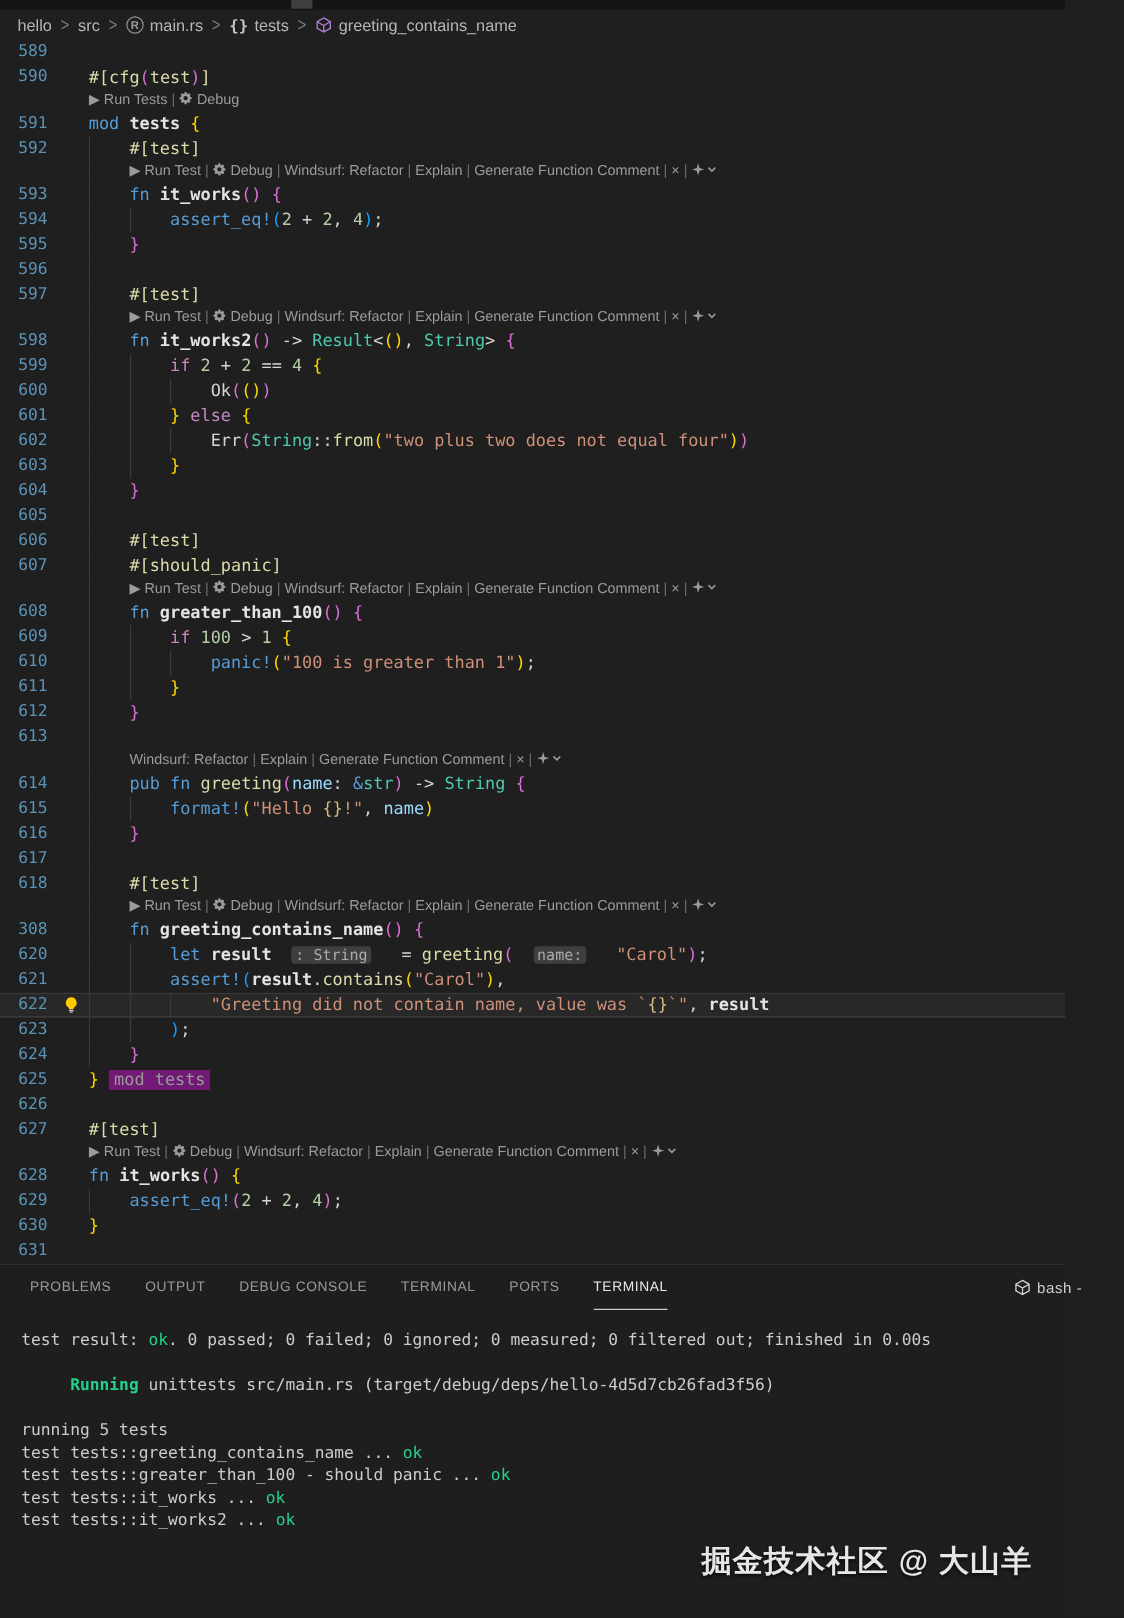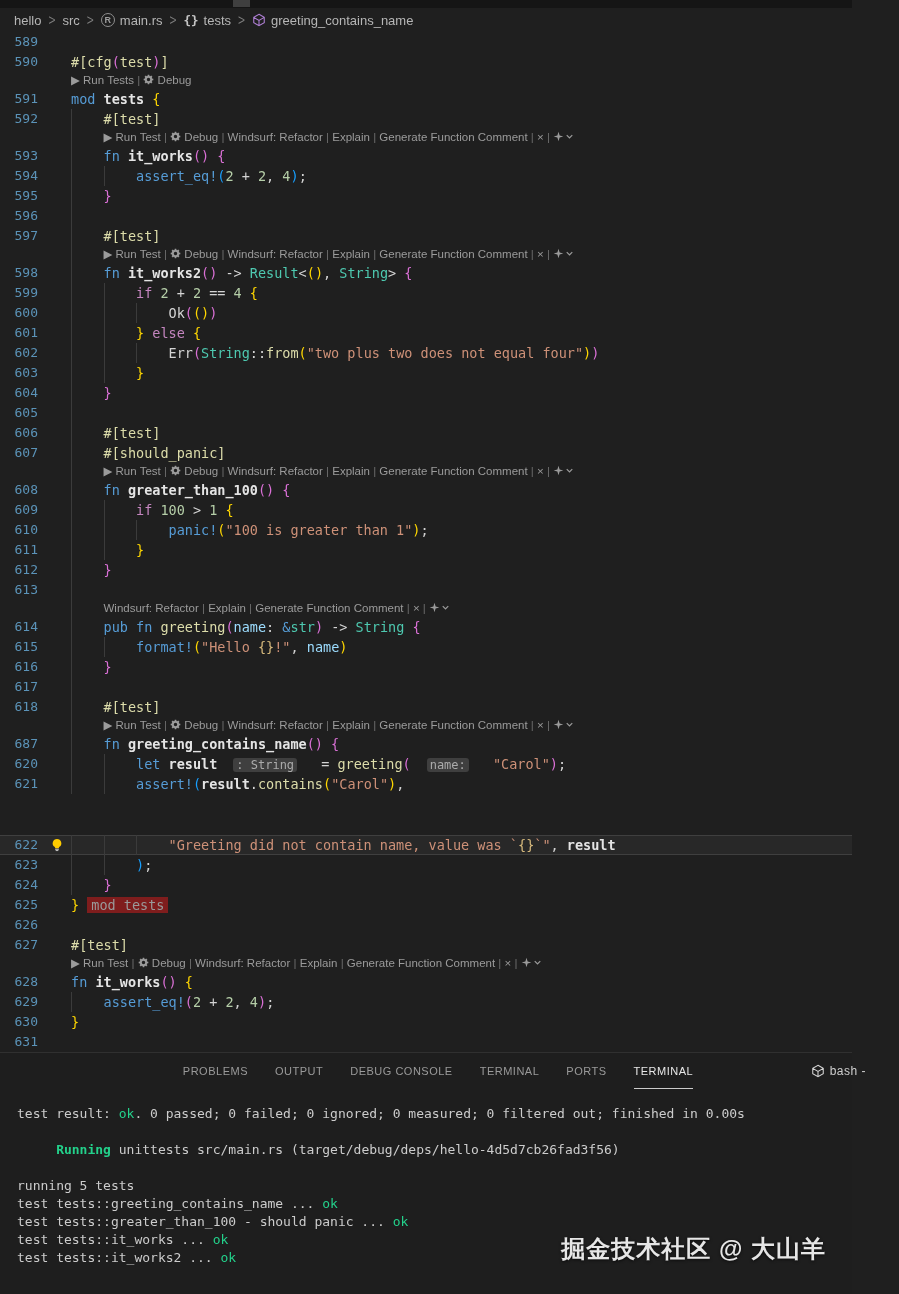--- a/index.html
+++ b/index.html
@@ -23,41 +23,41 @@
   .cube-ic{width:14px;height:14px;color:#b180d7;}
   .ic{display:inline-block;vertical-align:-1px;}
 
   
   .editor{font-family:"DejaVu Sans Mono",monospace;font-size:13.5px;color:#d4d4d4;
           background:#1f1f1f;--iw:32.5px;}
   .row{display:flex;height:20px;line-height:20px;white-space:pre;}
   .row.lens{height:17px;line-height:16px;font-family:"Liberation Sans",sans-serif;
             font-size:11.5px;color:#9b9b9b;}
   .row.cur{background:rgba(255,255,255,0.045);
-           box-shadow:inset 0 1px 0 #3f3f3f, inset 0 -1px 0 #3f3f3f;margin-top:41px;}
+           box-shadow:inset 0 1px 0 #3f3f3f, inset 0 -1px 0 #3f3f3f;}
   .gut{flex:0 0 38px;text-align:right;color:#5b93b8;font-size:13px;user-select:none;cursor:pointer;}
   .marg{flex:0 0 33px;position:relative;}
   .marg svg{position:absolute;left:12px;top:3px;width:14px;height:14px;}
   .ct{flex:1;overflow:hidden;}
   .g0{display:inline-block;width:var(--iw);height:100%;border-left:1px solid #3b3b3b;
       box-sizing:border-box;vertical-align:top;}
   .kw{color:#569cd6}.ctrl{color:#c586c0}.fnc{color:#dcdcaa}.typ{color:#4ec9b0}
   .str{color:#ce9178}.num{color:#b5cea8}.mac{color:#569cd6}.attr{color:#dcdcaa}
   .p1{color:#ffd700}.p2{color:#da70d6}.p3{color:#179fff}
   .b{color:#e4e4e4;font-weight:600}.par{color:#9cdcfe}.fmt{color:#d7ba7d}
   .inl{background:#3f3f3f;color:#ababab;border-radius:3px;padding:0 3px;margin:0 16px;font-size:12px;}
-  .hint{background:#7f1d1d;color:#9a9a9a;padding:0 4px;}
+  .hint{background:#701a75;color:#9a9a9a;padding:0 4px;}
   .lens-link{cursor:pointer;}
   .lens-sep{color:#6d6d6d;}
   .lens .ic{width:11px;height:11px;color:#9b9b9b;}
 
   
   .panel{border-top:1px solid #303030;background:#1e1e1e;height:282px;box-sizing:border-box;}
   .tabs{display:flex;align-items:stretch;height:36px;padding:0 0 0 24px;gap:27px;
-        font-size:11px;letter-spacing:.5px;color:#9a9a9a;position:relative;justify-content:center;}
+        font-size:11px;letter-spacing:.5px;color:#9a9a9a;position:relative;}
   .tab{display:flex;align-items:center;border-bottom:1px solid transparent;
        box-sizing:border-box;cursor:pointer;white-space:nowrap;}
   .tab.active{color:#e7e7e7;border-bottom-color:#cccccc;}
   .shell{position:absolute;right:-14px;top:0;height:36px;display:flex;align-items:center;
          gap:5px;color:#cfcfcf;font-size:12px;cursor:pointer;}
   .shell .ic{width:14px;height:14px;color:#d6d6d6;}
   .term{padding:16px 0 0 17px;font-family:"DejaVu Sans Mono",monospace;font-size:13px;
         color:#cccccc;line-height:18px;}
   .term div{white-space:pre;height:18px;}
   .g{color:#23d18b}.gb{color:#23d18b;font-weight:700}
@@ -183,21 +183,21 @@
       <div class="row"><div class="gut">616</div><div class="marg"></div><div class="ct"><span class="g0"></span><span class="p2">}</span></div></div>
       <div class="row"><div class="gut">617</div><div class="marg"></div><div class="ct"><span class="g0"></span></div></div>
       <div class="row"><div class="gut">618</div><div class="marg"></div><div class="ct"><span class="g0"></span><span class="attr">#[test]</span></div></div>
       <div class="row lens"><div class="gut"></div><div class="marg"></div><div class="ct"><span class="g0"></span><span class="lens-link"><span>▶ </span>Run Test</span><span class="lens-sep"> | </span><span class="lens-link"><svg class="ic ">
               <use href="#i-gear"></use>
             </svg> Debug</span><span class="lens-sep"> | </span><span class="lens-link">Windsurf: Refactor</span><span class="lens-sep"> | </span><span class="lens-link">Explain</span><span class="lens-sep"> | </span><span class="lens-link">Generate Function Comment</span><span class="lens-sep"> | </span><span class="lens-link">×</span><span class="lens-sep"> | </span><span class="lens-link"><svg class="ic ">
               <use href="#i-spark"></use>
             </svg><svg class="ic ">
               <use href="#i-chev"></use>
             </svg></span></div></div>
-      <div class="row"><div class="gut">687</div><div class="marg"></div><div class="ct"><span class="g0"></span><span class="kw">fn </span><span class="b">greeting_contains_name</span><span class="p2">()</span><span> </span><span class="p2">{</span></div></div>
+      <div class="row"><div class="gut">308</div><div class="marg"></div><div class="ct"><span class="g0"></span><span class="kw">fn </span><span class="b">greeting_contains_name</span><span class="p2">()</span><span> </span><span class="p2">{</span></div></div>
       <div class="row"><div class="gut">620</div><div class="marg"></div><div class="ct"><span class="g0"></span><span class="g0"></span><span class="kw">let </span><span class="b">result</span><span class="inl">: String</span><span> = </span><span class="fnc">greeting</span><span class="p2">(</span><span class="inl">name:</span><span> </span><span class="str">"Carol"</span><span class="p2">)</span><span>;</span></div></div>
       <div class="row"><div class="gut">621</div><div class="marg"></div><div class="ct"><span class="g0"></span><span class="g0"></span><span class="mac">assert!</span><span class="p3">(</span><span class="b">result</span><span>.</span><span class="fnc">contains</span><span class="p1">(</span><span class="str">"Carol"</span><span class="p1">)</span><span>,</span></div></div>
       <div class="row cur"><div class="gut">622</div><div class="marg"><svg class="ic ">
             <use href="#i-bulb"></use>
           </svg></div><div class="ct"><span class="g0"></span><span class="g0"></span><span class="g0"></span><span class="str">"Greeting did not contain name, value was `</span><span class="fmt">{}</span><span class="str">`"</span><span>, </span><span class="b">result</span></div></div>
       <div class="row"><div class="gut">623</div><div class="marg"></div><div class="ct"><span class="g0"></span><span class="g0"></span><span class="p3">)</span><span>;</span></div></div>
       <div class="row"><div class="gut">624</div><div class="marg"></div><div class="ct"><span class="g0"></span><span class="p2">}</span></div></div>
       <div class="row"><div class="gut">625</div><div class="marg"></div><div class="ct"><span class="p1">} </span><span class="hint">mod tests</span></div></div>
       <div class="row"><div class="gut">626</div><div class="marg"></div><div class="ct"></div></div>
       <div class="row"><div class="gut">627</div><div class="marg"></div><div class="ct"><span class="attr">#[test]</span></div></div>

